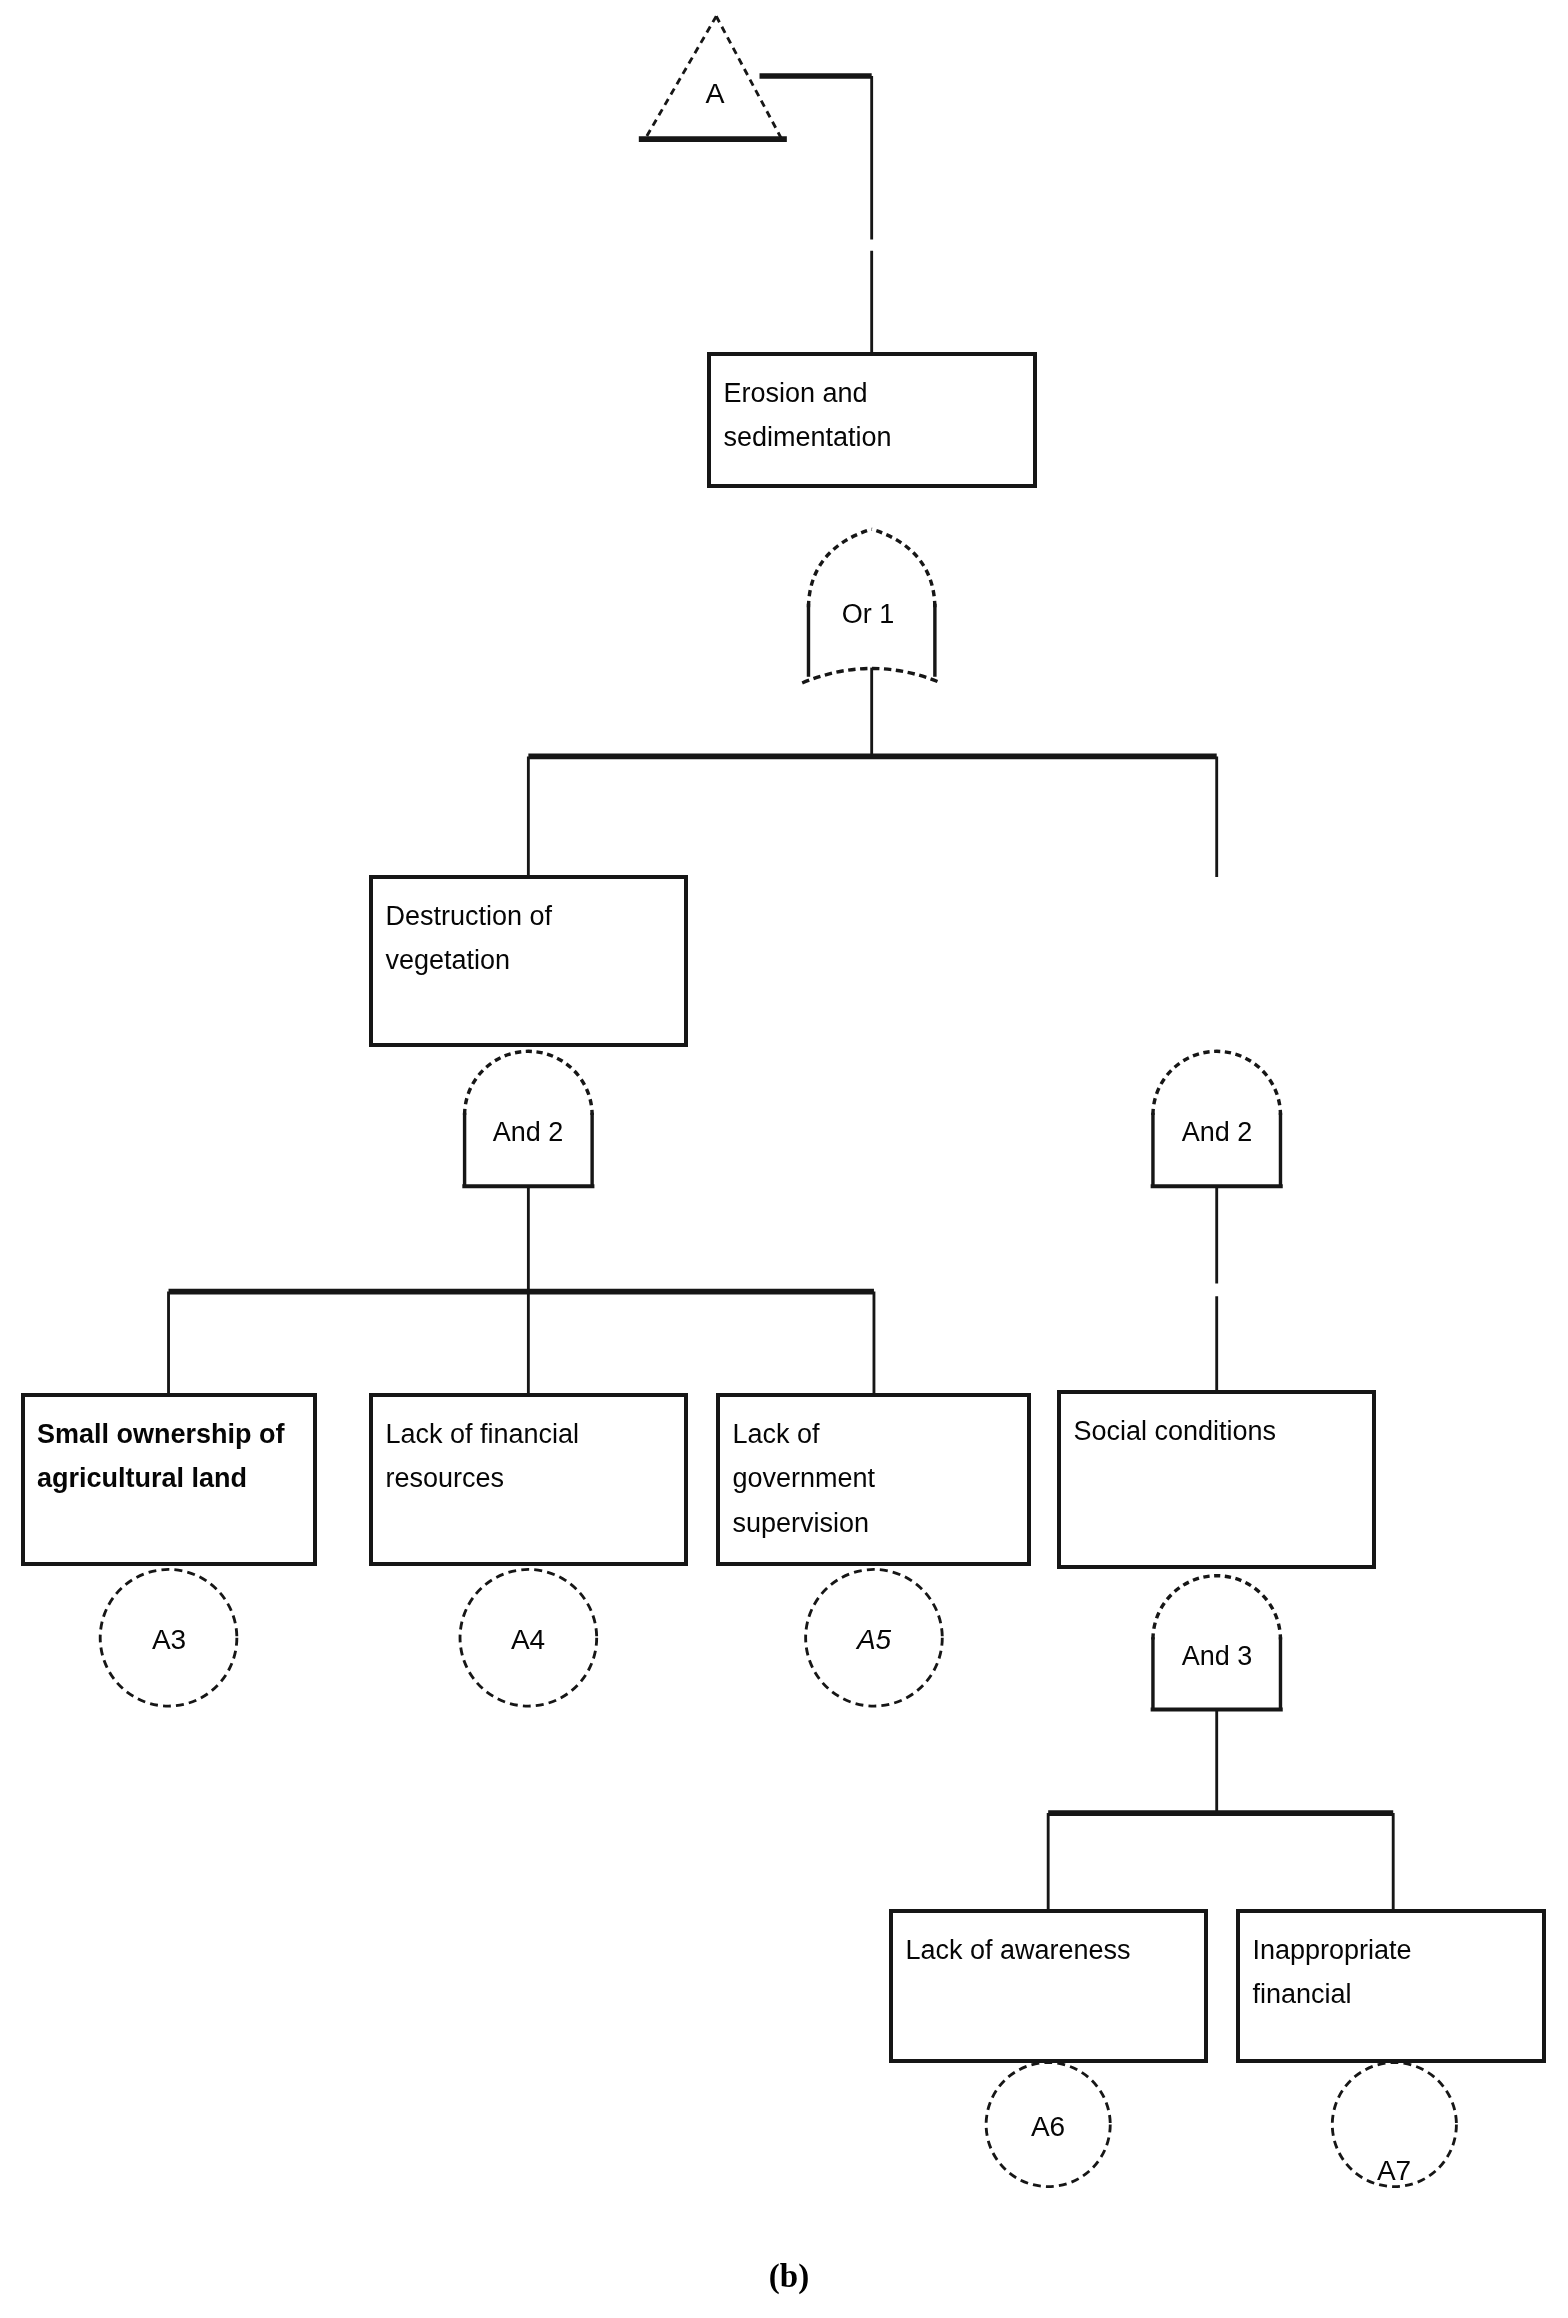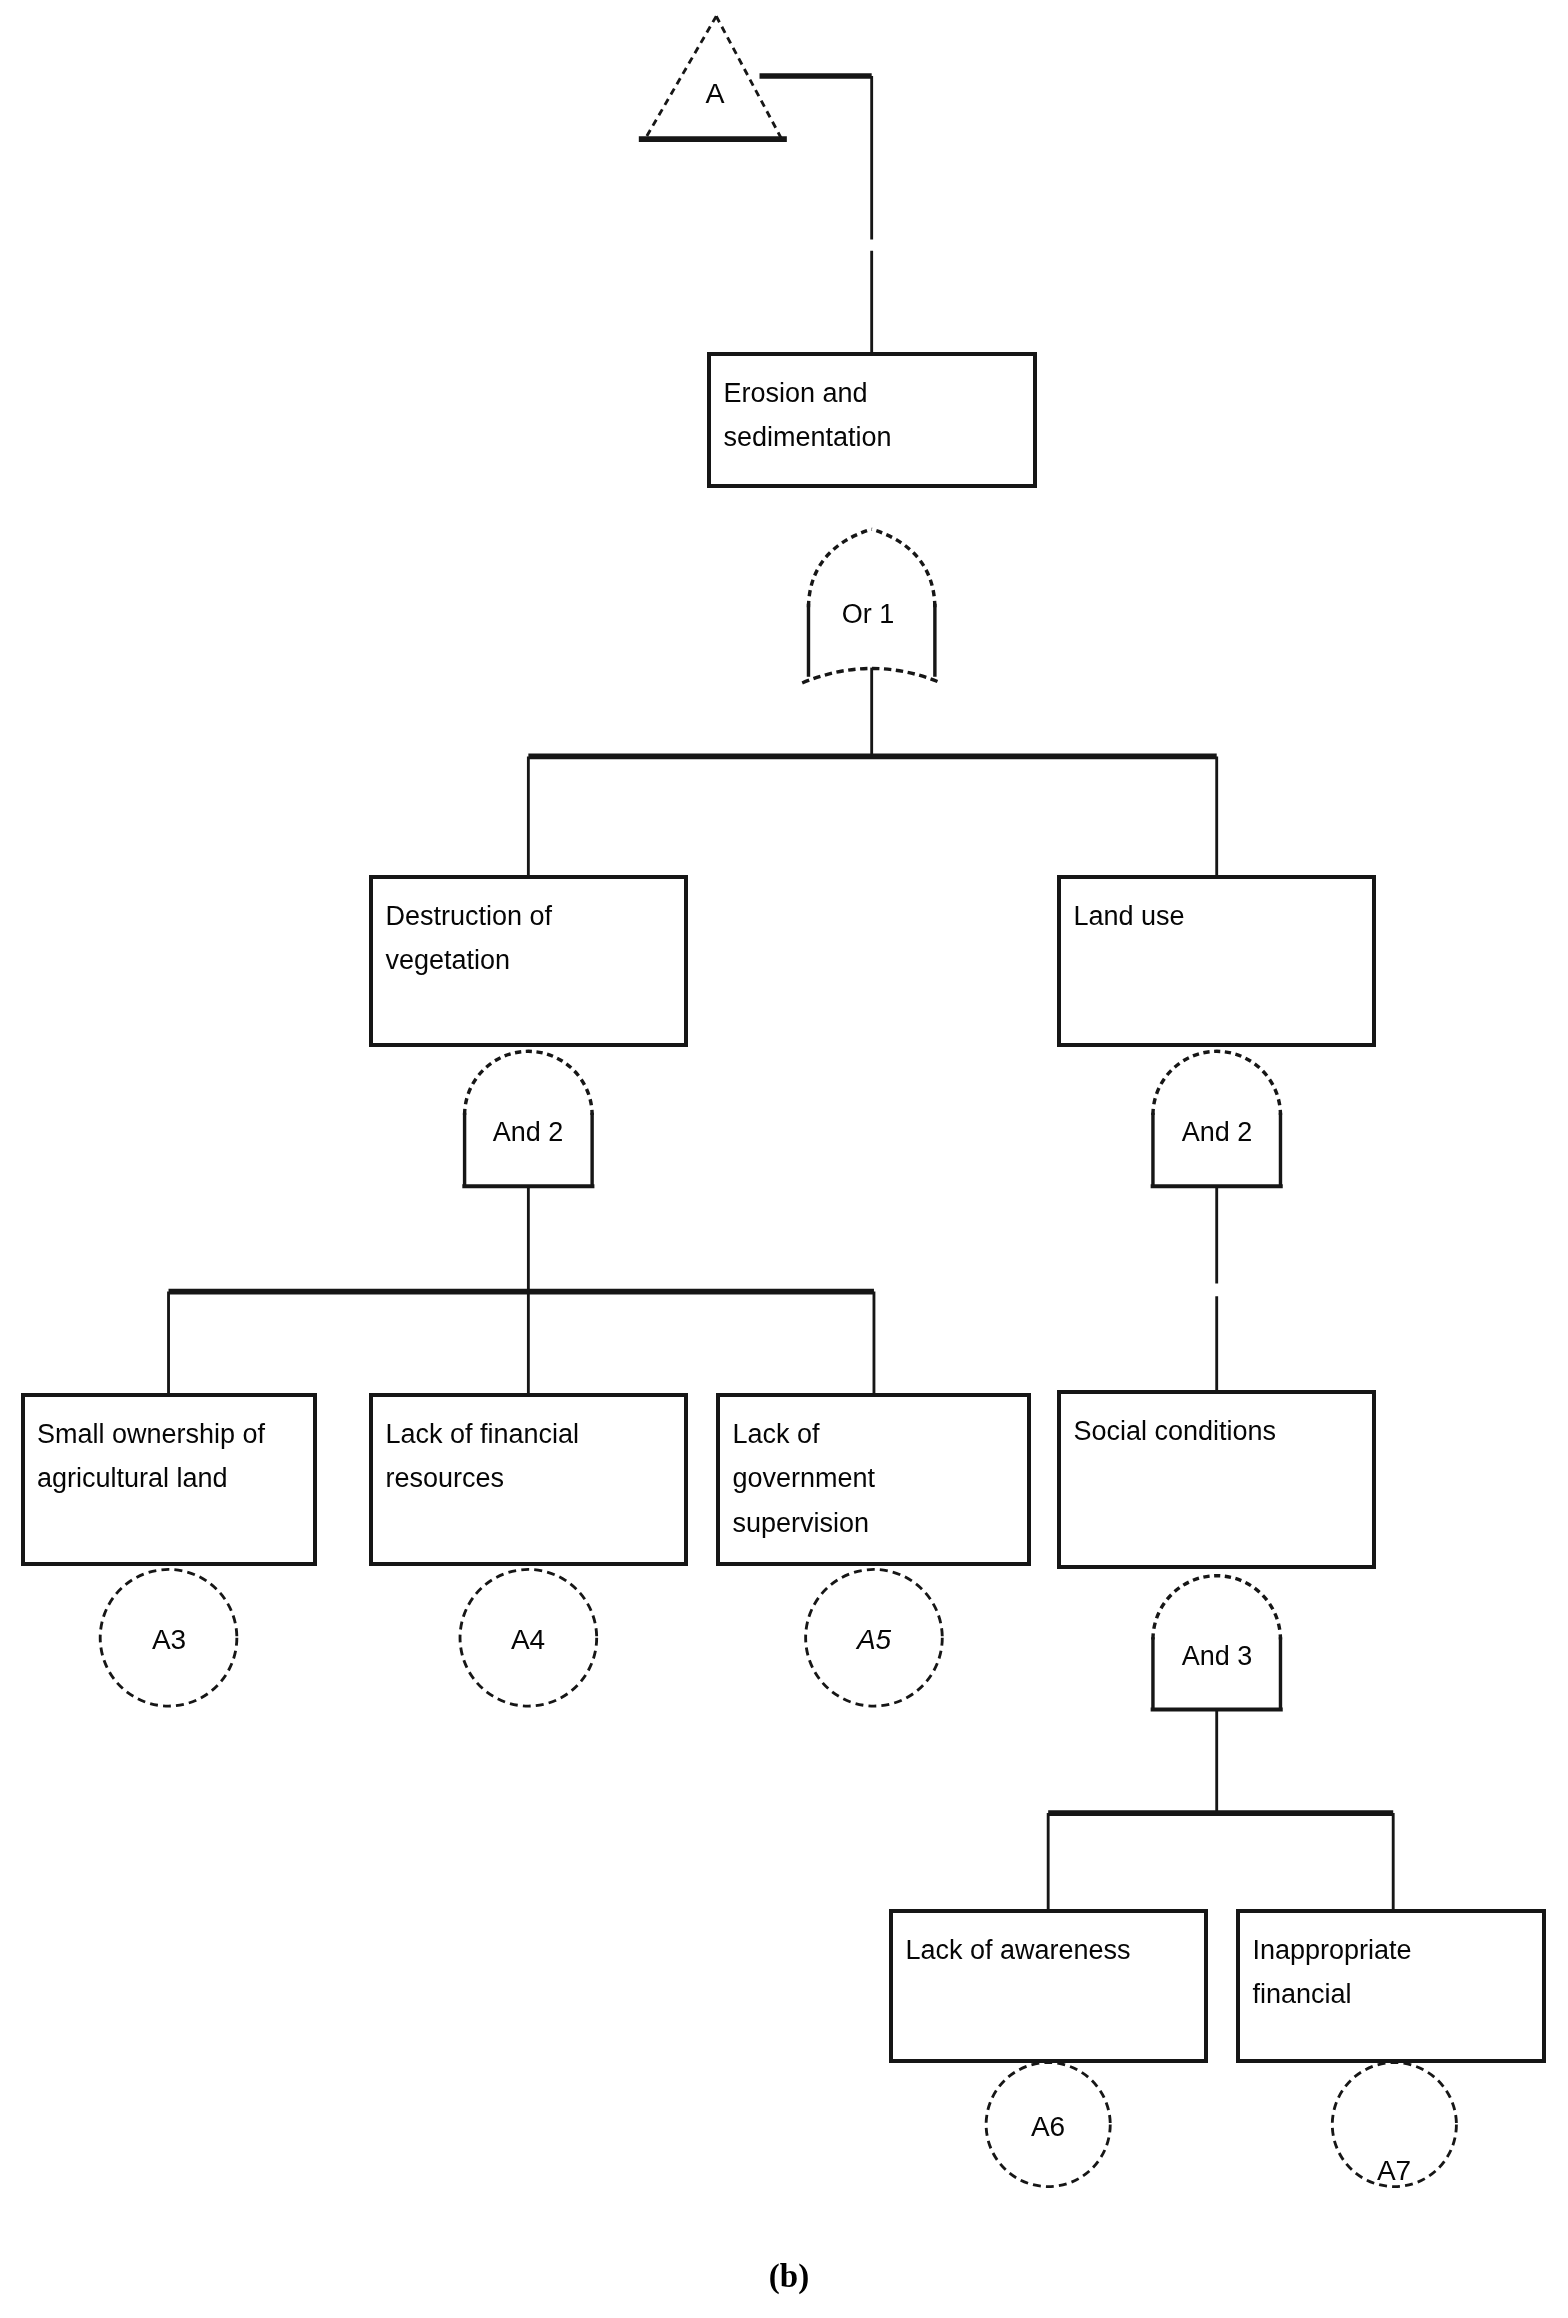--- a/index.html
+++ b/index.html
@@ -109,25 +109,22 @@
   <div class="box" style="left:707px;top:352px;width:330px;height:136px;">
     <span class="box-label">Erosion and
 sedimentation</span>
   </div>
 
   <div class="box" style="left:369px;top:875px;width:319px;height:172px;">
     <span class="box-label">Destruction of
 vegetation</span>
   </div>
 
-  <div class="box" style="left:1057px;top:875px;width:319px;height:172px;">
-    <span class="box-label">Land use</span>
-  </div>
 
-  <div class="box" style="left:20.5px;top:1393px;width:296px;height:173px;">
+  <div class="box" style="left:20.5px;top:1393px;width:296px;height:173px;font-weight:bold;">
     <span class="box-label">Small ownership of
 agricultural land</span>
   </div>
 
   <div class="box" style="left:369px;top:1393px;width:319px;height:173px;">
     <span class="box-label">Lack of financial
 resources</span>
   </div>
 
   <div class="box" style="left:716px;top:1393px;width:315px;height:173px;">

